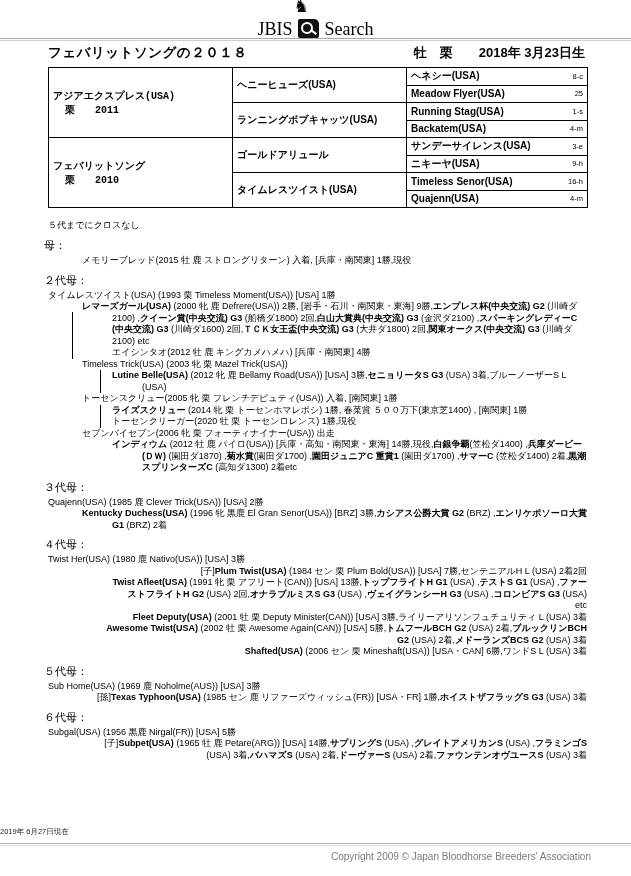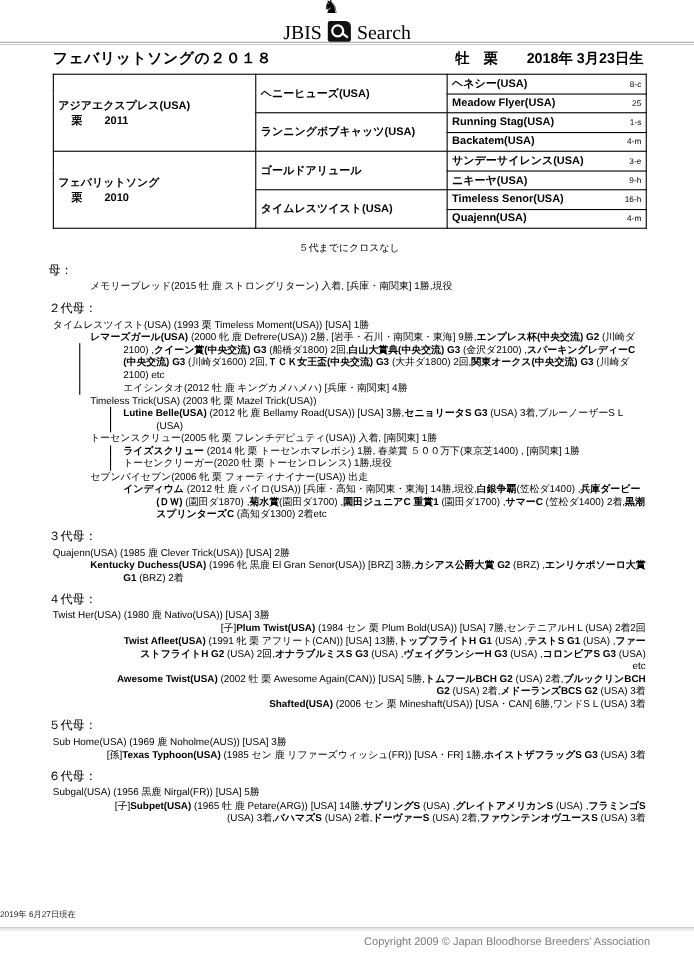--- a/index.html
+++ b/index.html
@@ -25,29 +25,29 @@
 
   
   .title-row { display:flex; justify-content:space-between; align-items:baseline;
                margin:3px 0 5px; padding:0 2px 0 8px; }
   .title-row .t { font-size:13.5px; font-weight:bold; letter-spacing:.5px; }
   .title-row .i { font-size:13px; font-weight:bold; }
 
   
   table.ped { width:540px; margin-left:8px; border-collapse:collapse; table-layout:fixed; }
   table.ped td { border:1px solid #000; padding:1px 4px; font-size:10px; font-weight:bold; }
-  td.g1 { width:184px; vertical-align:middle; }
+  td.g1 { width:184px; vertical-align:middle;font-family:Liberation Mono, monospace; }
   td.g1 .sub { padding-left:12px; }
   td.g2 { width:174px; vertical-align:middle; }
   td.g3 { height:17.5px; vertical-align:middle; }
   td.g3 .cellrow { display:flex; justify-content:space-between; align-items:center; }
   .fno { font-size:7.5px; font-weight:normal; white-space:nowrap; padding-left:2px; }
 
   
-  .cross-note { font-size:9px; margin:11px 0 4px 8px;text-align:center; }
+  .cross-note { font-size:9px; margin:11px 0 4px 8px; }
   .sec-h { font-size:11px; font-weight:normal; margin:6px 0 2px 4px; }
   .entry { font-size:9px; line-height:11.5px; position:relative; }
   .ind0  { padding-left:38px;  text-indent:-30px; }
   .ind1  { padding-left:72px;  text-indent:-30px; }
   .ind2  { padding-left:102px; text-indent:-30px; }
   .ind1L { padding-left:82px;  text-indent:-50px;text-align:right; }
   .lbl { display:inline-block; width:33px; text-indent:0; }
   .nm.b, .entry b { font-weight:bold; }
   .bar1::before, .bar2::before { content:""; position:absolute; top:0; bottom:0; width:0;
       border-left:1px solid #000; }
@@ -188,20 +188,21 @@
         <div class="entry ind2 bar2"><span class="nm">トーセンクリーガー</span><span>(2020 牡 栗 トーセンロレンス) 1勝,現役</span></div>
         <div class="entry ind1"><span class="nm">セブンバイセブン</span><span>(2006 牝 栗 フォーティナイナー(USA)) 出走</span></div>
         <div class="entry ind2"><span class="nm b">インディウム</span><span> (2012 牡 鹿 パイロ(USA)) [兵庫・高知・南関東・東海] 14勝,現役,</span><b>白銀争覇</b><span>(笠松ダ1400) ,</span><b>兵庫ダービー(ＤＷ)</b><span> (園田ダ1870) ,</span><b>菊水賞</b><span>(園田ダ1700) ,</span><b>園田ジュニアC 重賞1</b><span> (園田ダ1700) ,</span><b>サマーC</b><span> (笠松ダ1400) 2着,</span><b>黒潮スプリンターズC</b><span> (高知ダ1300) 2着etc</span></div>
         <div class="sec-h">３代母：</div>
         <div class="entry ind0"><span class="nm">Quajenn(USA)</span><span> (1985 鹿 Clever Trick(USA)) [USA] 2勝</span></div>
         <div class="entry ind1"><span class="nm b">Kentucky Duchess(USA)</span><span> (1996 牝 黒鹿 El Gran Senor(USA)) [BRZ] 3勝,</span><b>カシアス公爵大賞 G2</b><span> (BRZ) ,</span><b>エンリケポソーロ大賞 G1</b><span> (BRZ) 2着</span></div>
         <div class="sec-h">４代母：</div>
         <div class="entry ind0"><span class="nm">Twist Her(USA)</span><span> (1980 鹿 Nativo(USA)) [USA] 3勝</span></div>
         <div class="entry ind1L"><span class="lbl">[子]</span><span class="nm b">Plum Twist(USA)</span><span> (1984 セン 栗 Plum Bold(USA)) [USA] 7勝,センテニアルH L (USA) 2着2回</span></div>
         <div class="entry ind1L"><span class="lbl"></span><span class="nm b">Twist Afleet(USA)</span><span> (1991 牝 栗 アフリート(CAN)) [USA] 13勝,</span><b>トップフライトH G1</b><span> (USA) ,</span><b>テストS G1</b><span> (USA) ,</span><b>ファーストフライトH G2</b><span> (USA) 2回,</span><b>オナラブルミスS G3</b><span> (USA) ,</span><b>ヴェイグランシーH G3</b><span> (USA) ,</span><b>コロンビアS G3</b><span> (USA) etc</span></div>
+        <div class="entry ind1L"><span class="lbl"></span><span class="nm b">Fleet Deputy(USA)</span><span> (2001 牡 栗 Deputy Minister(CAN)) [USA] 3勝,ライリーアリソンフュチュリティ L (USA) 3着</span></div>
         <div class="entry ind1L"><span class="lbl"></span><span class="nm b">Awesome Twist(USA)</span><span> (2002 牡 栗 Awesome Again(CAN)) [USA] 5勝,</span><b>トムフールBCH G2</b><span> (USA) 2着,</span><b>ブルックリンBCH G2</b><span> (USA) 2着,</span><b>メドーランズBCS G2</b><span> (USA) 3着</span></div>
         <div class="entry ind1L"><span class="lbl"></span><span class="nm b">Shafted(USA)</span><span> (2006 セン 栗 Mineshaft(USA)) [USA・CAN] 6勝,ワンドS L (USA) 3着</span></div>
         <div class="sec-h">５代母：</div>
         <div class="entry ind0"><span class="nm">Sub Home(USA)</span><span> (1969 鹿 Noholme(AUS)) [USA] 3勝</span></div>
         <div class="entry ind1L"><span class="lbl">[孫]</span><span class="nm b">Texas Typhoon(USA)</span><span> (1985 セン 鹿 リファーズウィッシュ(FR)) [USA・FR] 1勝,</span><b>ホイストザフラッグS G3</b><span> (USA) 3着</span></div>
         <div class="sec-h">６代母：</div>
         <div class="entry ind0"><span class="nm">Subgal(USA)</span><span> (1956 黒鹿 Nirgal(FR)) [USA] 5勝</span></div>
         <div class="entry ind1L"><span class="lbl">[子]</span><span class="nm b">Subpet(USA)</span><span> (1965 牡 鹿 Petare(ARG)) [USA] 14勝,</span><b>サプリングS</b><span> (USA) ,</span><b>グレイトアメリカンS</b><span> (USA) ,</span><b>フラミンゴS</b><span> (USA) 3着,</span><b>バハマズS</b><span> (USA) 2着,</span><b>ドーヴァーS</b><span> (USA) 2着,</span><b>ファウンテンオヴユースS</b><span> (USA) 3着</span></div>
       </div>
 

